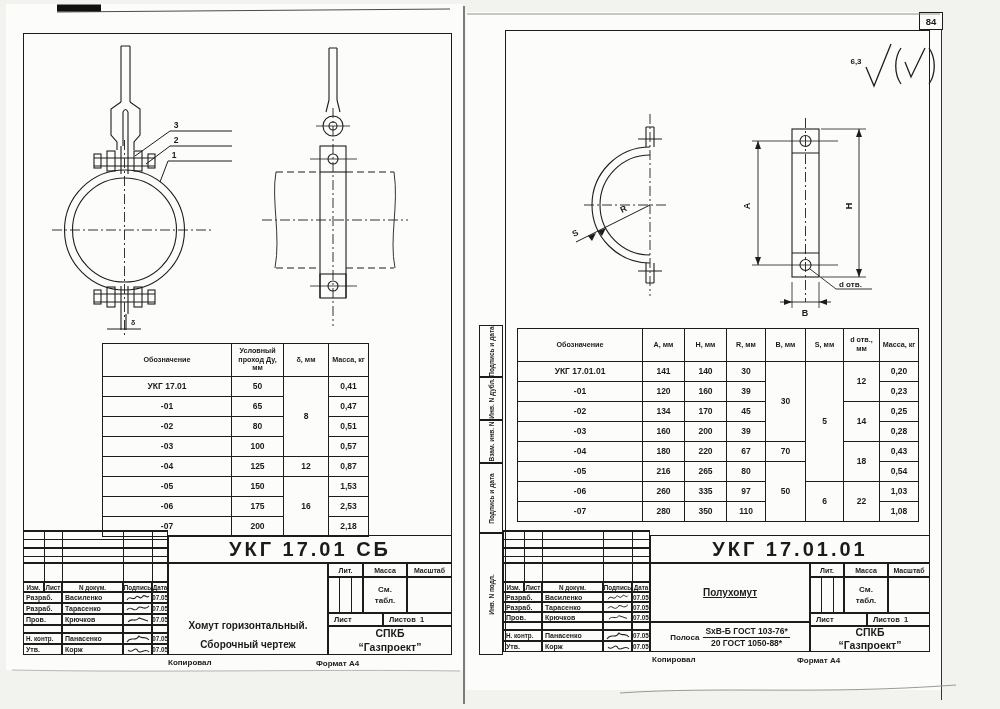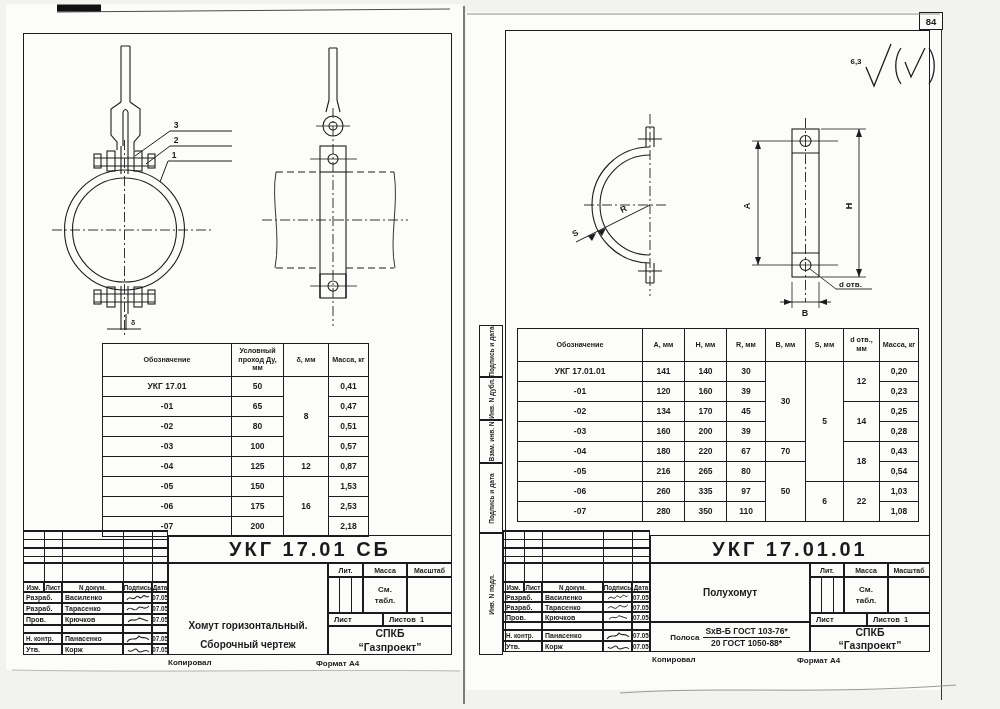--- a/index.html
+++ b/index.html
@@ -473,21 +473,21 @@
   <div class="tc tl" style="left:0;top:111px;width:39px;height:11px;">Утв.</div>
   <div class="tc tl" style="left:39px;top:111px;width:61px;height:11px;">Корж</div>
   <div class="tc" style="left:100px;top:111px;width:29px;height:11px;">
         <svg class="sig" width="24" height="10" viewBox="0 0 24 10">
           <path d="M2,5 C6,10 9,0 12,6 C15,10 19,2 23,7"></path>
         </svg>
       </div>
   <div class="tc" style="left:129px;top:111px;width:18px;height:11px;font-size:6.3px;">07.05</div>
 
   <div class="tc bigdoc" style="left:147px;top:5px;width:280px;height:28px;">УКГ  17.01.01</div>
-  <div class="tc" style="left:147px;top:33px;width:160px;height:59px;font-size:10px;">Полухомут</div>
+  <div class="tc" style="left:147px;top:33px;width:160px;height:59px;font-size:10px;text-decoration:underline;">Полухомут</div>
   <div class="tc" style="left:147px;top:92px;width:160px;height:30px;">
     <span class="small8" style="margin-right:4px;">Полоса</span>
     <span class="frac">
       <span class="num">SхВ-Б ГОСТ 103-76*</span>
       <span>20 ГОСТ 1050-88*</span>
     </span>
   </div>
   <div class="tc" style="left:307px;top:33px;width:34px;height:14px;">Лит.</div>
   <div class="tc" style="left:341px;top:33px;width:44px;height:14px;">Масса</div>
   <div class="tc" style="left:385px;top:33px;width:42px;height:14px;">Масштаб</div>

